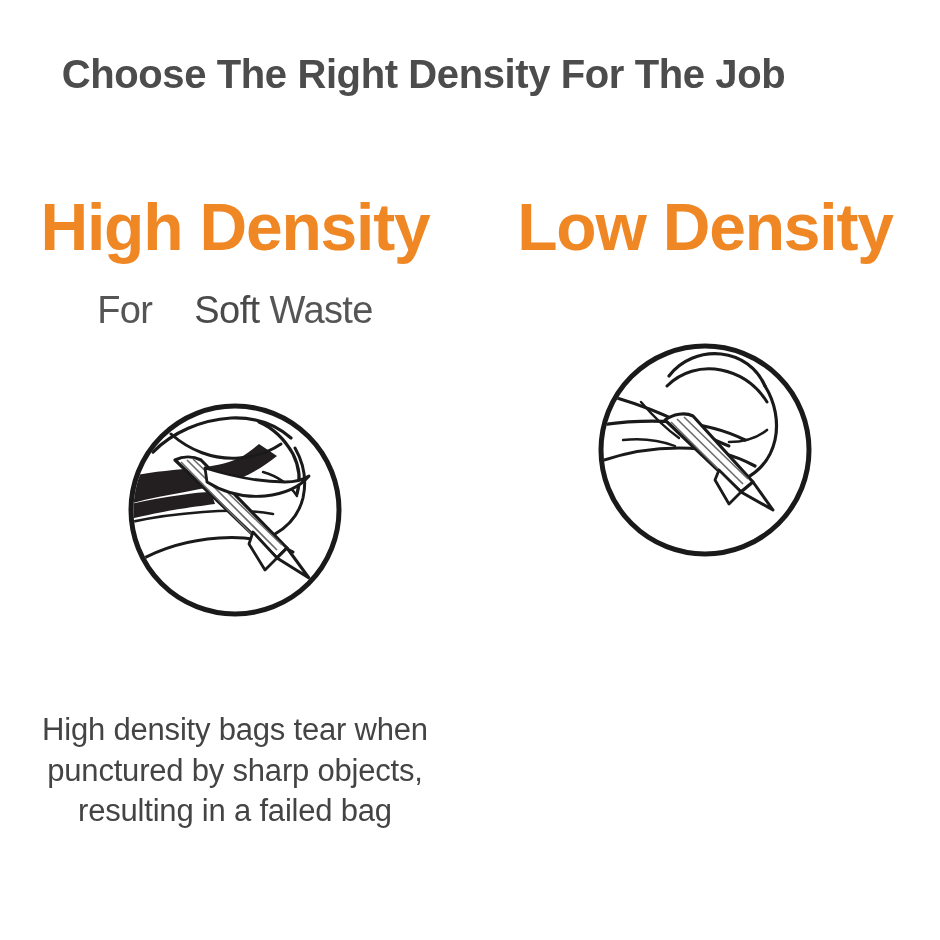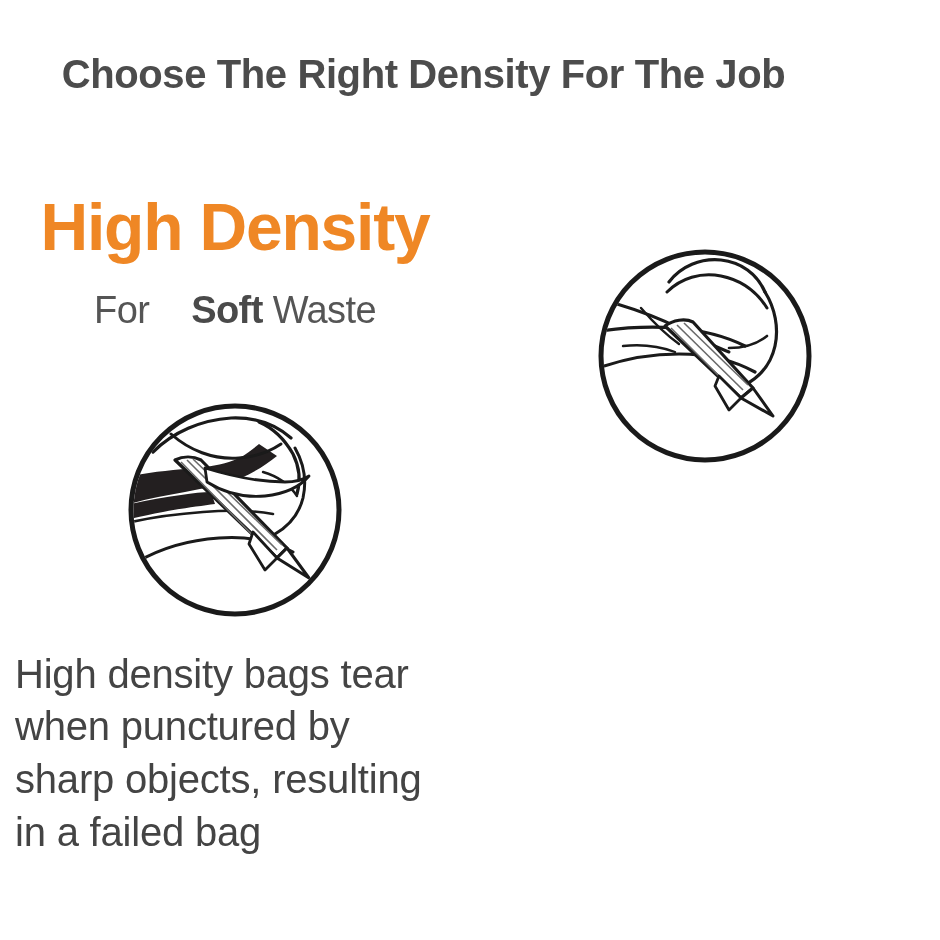--- a/index.html
+++ b/index.html
@@ -70,44 +70,44 @@
   .waste-subtitle {
     font-size: 38px;
     font-weight: normal;
     color: #555555;
     letter-spacing: -0.6px;
     white-space: nowrap;
     margin-top: 14px;
     line-height: 1.2;
   }
   .waste-subtitle .bold {
-    font-weight: bold;
+    font-weight: normal;
     color: #4a4a4a;
     margin-left: 32px;
   }
 
   
   .icon-wrap {
     margin-top: 68px;
     width: 216px;
     height: 216px;
   }
   .icon-wrap svg {
     display: block;
     width: 216px;
     height: 216px;
   }
 
   
   .caption {
-    margin-top: 30px;
-    font-size: 40px;
+    margin-top: 92px;
+    font-size: 31px;
     line-height: 1.32;
     color: #444444;
-    text-align: left;
+    text-align: center;
     letter-spacing: -0.2px;
     width: 440px;
   }
 </style>
 </head>
 <body>
 
 <div class="infographic">
 
   <div class="page-title">Choose The Right Density For The Job</div>
@@ -170,20 +170,21 @@
                      C 172 86 156 92 138 94 C 116 96 96 90 80 80 Z" fill="#ffffff" stroke="#1a1a1a" stroke-width="2.8" stroke-linejoin="round"></path>
           </g>
         </svg>
       </div>
 
       <div class="caption">High density bags tear when punctured by sharp objects, resulting in a failed bag</div>
     </div>
 
     <div class="column">
 
+      <div class="density-heading">Low Density</div>
 
 
       <div class="icon-wrap">
         <svg viewBox="0 0 216 216" xmlns="http://www.w3.org/2000/svg">
           <circle cx="108" cy="108" r="104" fill="#ffffff" stroke="#1a1a1a" stroke-width="5"></circle>
 
           <clipPath id="clipR">
             <circle cx="108" cy="108" r="101.5"></circle>
           </clipPath>
 

